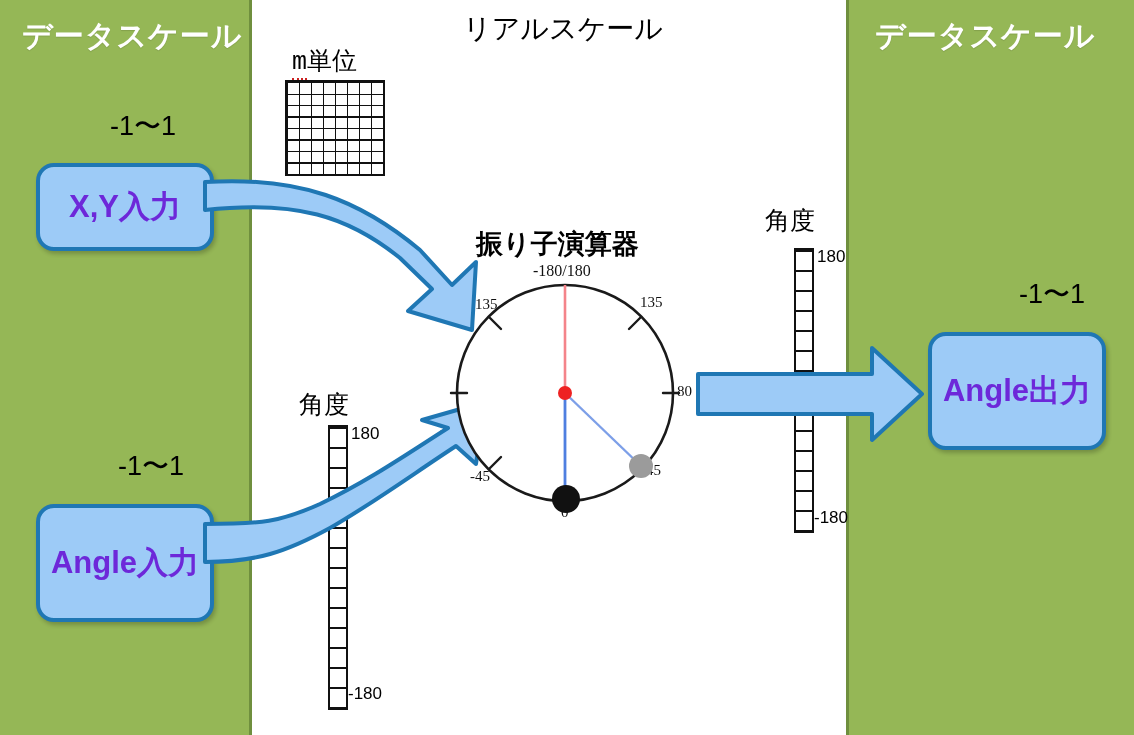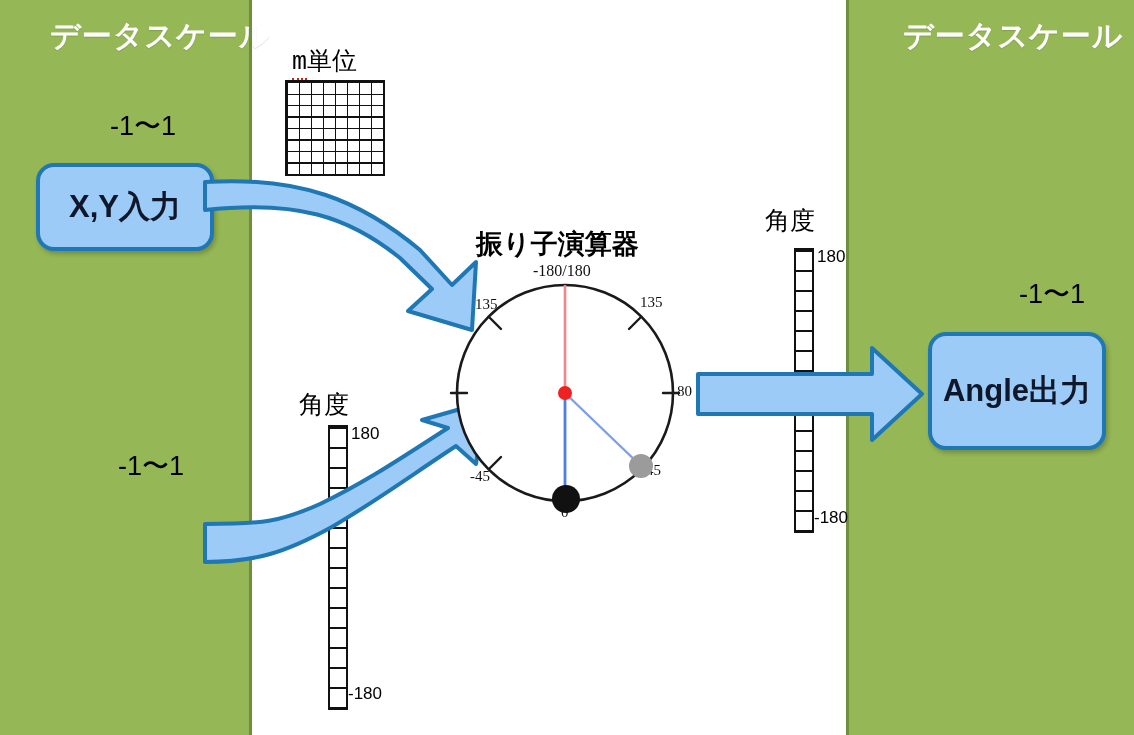--- a/index.html
+++ b/index.html
@@ -31,21 +31,20 @@
   
   .panel-title {
     position: absolute;
     color: #ffffff;
     font-size: 30px;
     font-weight: bold;
     letter-spacing: 1px;
     white-space: nowrap;
     font-family: "Liberation Sans", sans-serif;
     text-shadow: 0 1px 1px rgba(0,0,0,0.12);
-    margin-left: 28px;
   }
   .center-title {
     position: absolute;
     color: #000000;
     font-size: 28px;
     white-space: nowrap;
     font-family: "Liberation Sans", sans-serif;
   }
 
   
@@ -62,21 +61,21 @@
   .io-box {
     position: absolute;
     background: #9dcbf7;
     border: 4px solid #1f77b4;
     border-radius: 18px;
     box-sizing: border-box;
     display: flex;
     align-items: center;
     justify-content: center;
     text-align: center;
-    color: #0f172a;
+    color: #6d28d9;
     font-weight: bold;
     font-size: 31px;
     line-height: 1.22;
     padding: 4px 10px;
     box-shadow: 2px 3px 4px rgba(0,0,0,0.22);
     font-family: "Liberation Sans", sans-serif;
   }
 
   
   .caption {
@@ -141,30 +140,34 @@
 </style>
 </head>
 <body>
 
 <div id="stage">
 
   <div class="green-panel left"></div>
   <div class="green-panel right"></div>
 
   <div class="panel-title" style="left:22px; top:16px;">データスケール</div>
+  <div class="center-title" style="left:463px; top:10px;">リアルスケール</div>
   <div class="panel-title" style="left:875px; top:16px;">データスケール</div>
 
   <div class="range-label" style="left:70px; top:108px;">-1〜1</div>
 
   <div class="io-box" style="left:36px; top:163px; width:178px; height:88px;">
     <span>X,Y入力</span>
   </div>
 
   <div class="range-label" style="left:78px; top:448px;">-1〜1</div>
 
+  <div class="io-box" style="left:36px; top:504px; width:178px; height:118px;">
+    <span>Angle入力</span>
+  </div>
 
   <div class="caption m-unit" style="left:292px; top:44px;">
     <span class="squiggle">m</span><span>単位</span>
   </div>
   <div class="mesh" style="left:285px; top:80px; width:100px; height:96px;"></div>
 
   <div class="caption" style="left:299px; top:388px;">角度</div>
   <div class="ruler" style="left:328px; top:425px; width:20px; height:285px;"></div>
   <div class="ruler-val" style="left:351px; top:424px;">180</div>
   <div class="ruler-val" style="left:348px; top:684px;">-180</div>

